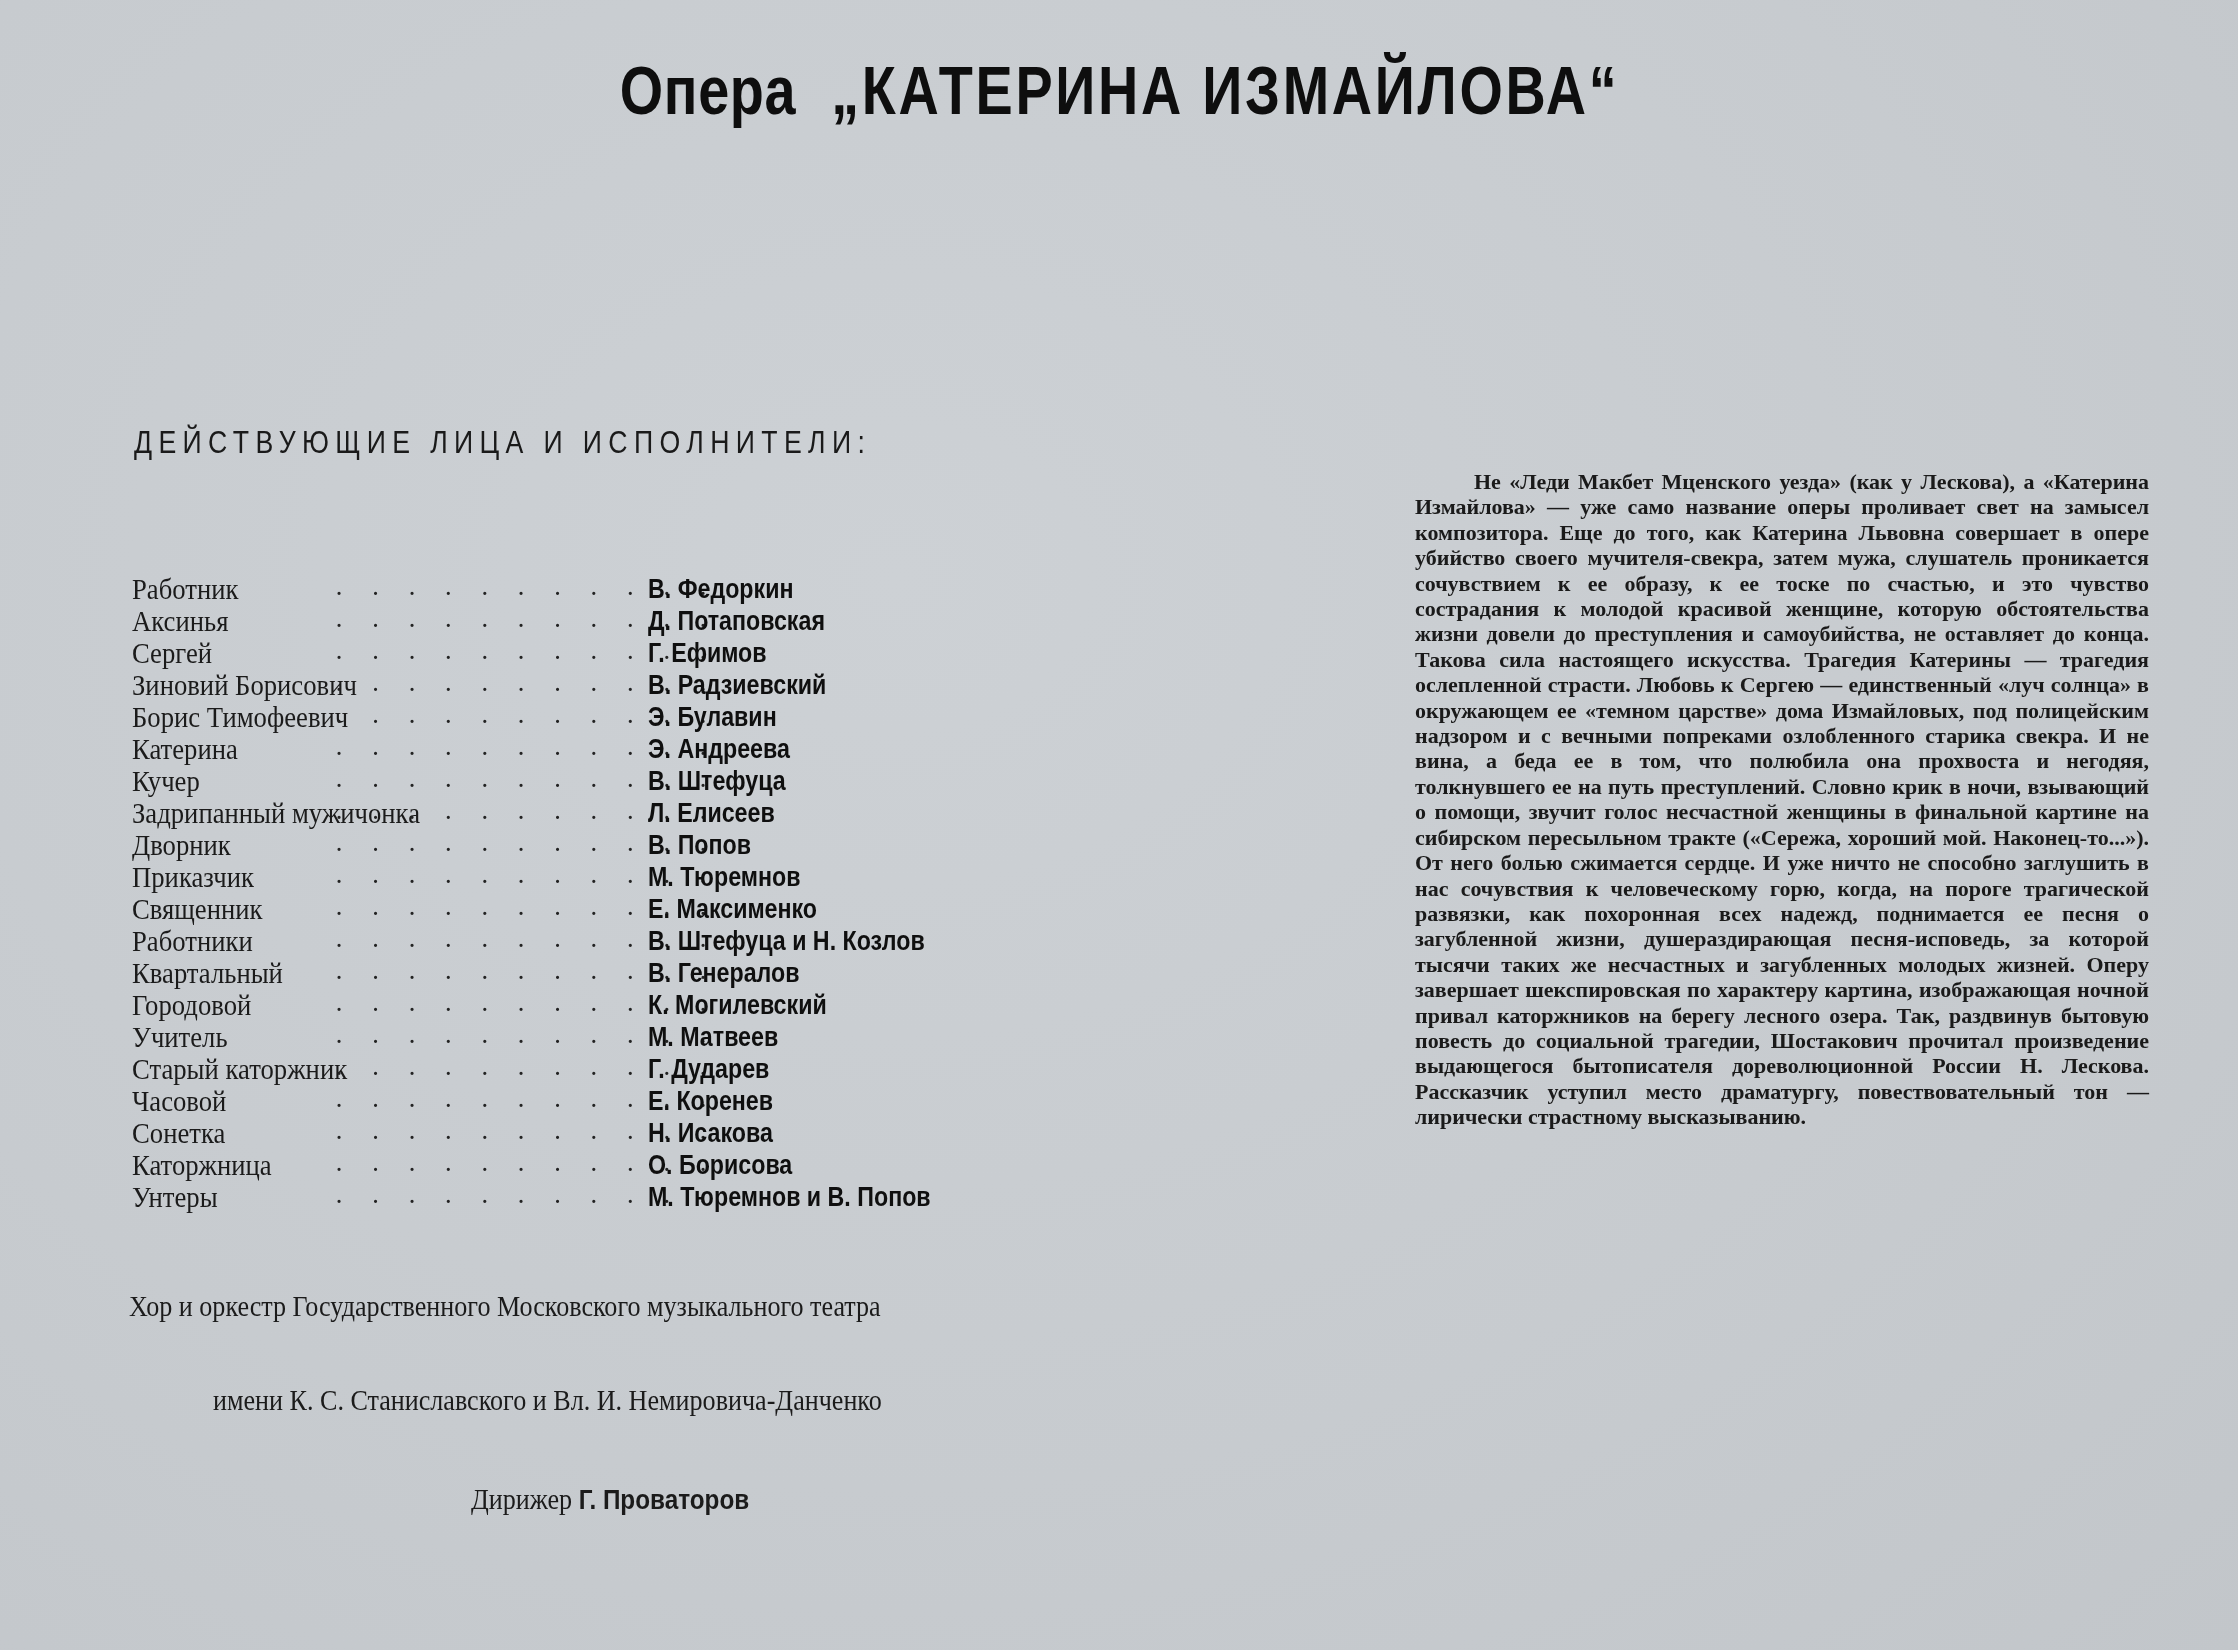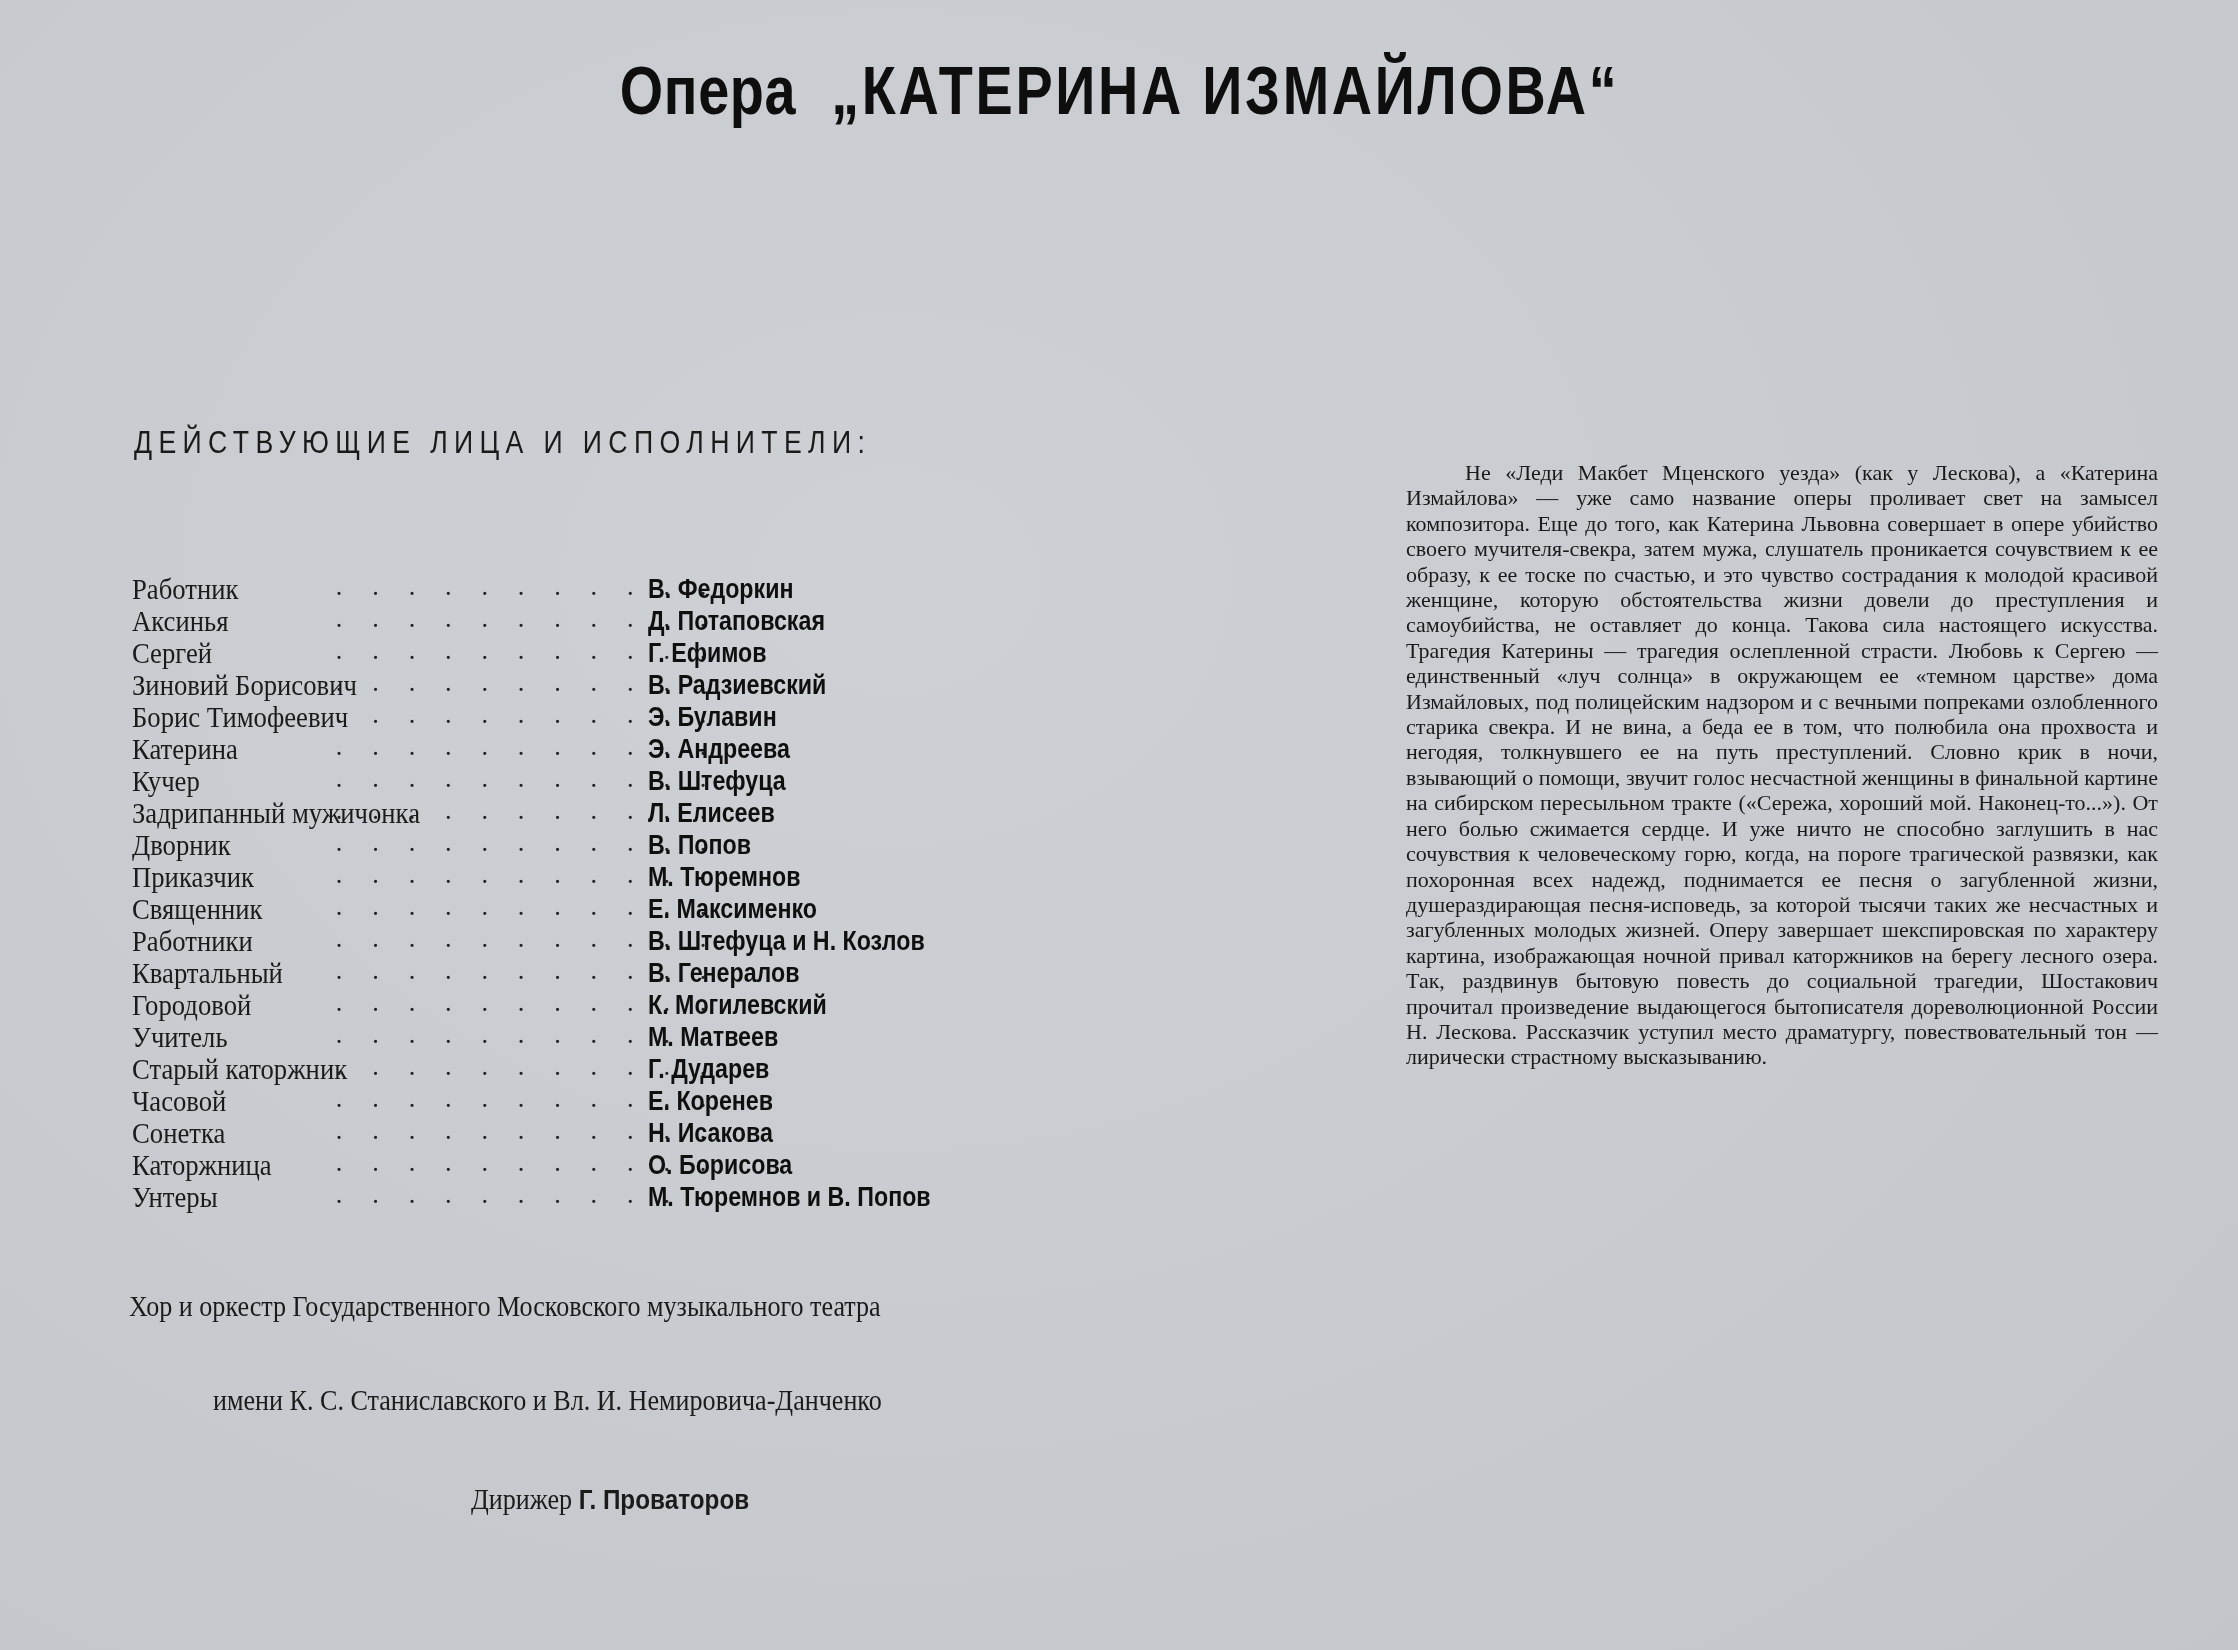--- a/index.html
+++ b/index.html
@@ -50,21 +50,21 @@
   }
   .credit-line.l1 { left: 129px; top: 1290px; }
   .credit-line.l2 { left: 213px; top: 1384px; }
   .credit-line.l3 { left: 471px; top: 1483px; }
   .conductor-name { font-weight: bold; font-family: "Liberation Sans", sans-serif; font-size: 27px; }
   .essay {
     position: absolute; left: 1398px; top: 452px; width: 768px;
     font-size: 22px; line-height: 25.4px; text-align: justify;
     color: #1a1a1a; hyphens: manual;
   }
-  .essay p { margin: 8px; text-indent: 59px; }
+  .essay p { margin: 17px; text-indent: 59px; font-weight: bold; }
 </style>
 </head>
 <body>
 
 <div class="title">
   <span>Опера</span>
   <span class="main">„КАТЕРИНА ИЗМАЙЛОВА“</span>
 </div>
 
 <div class="cast-heading">ДЕЙСТВУЮЩИЕ ЛИЦА И ИСПОЛНИТЕЛИ:</div>

